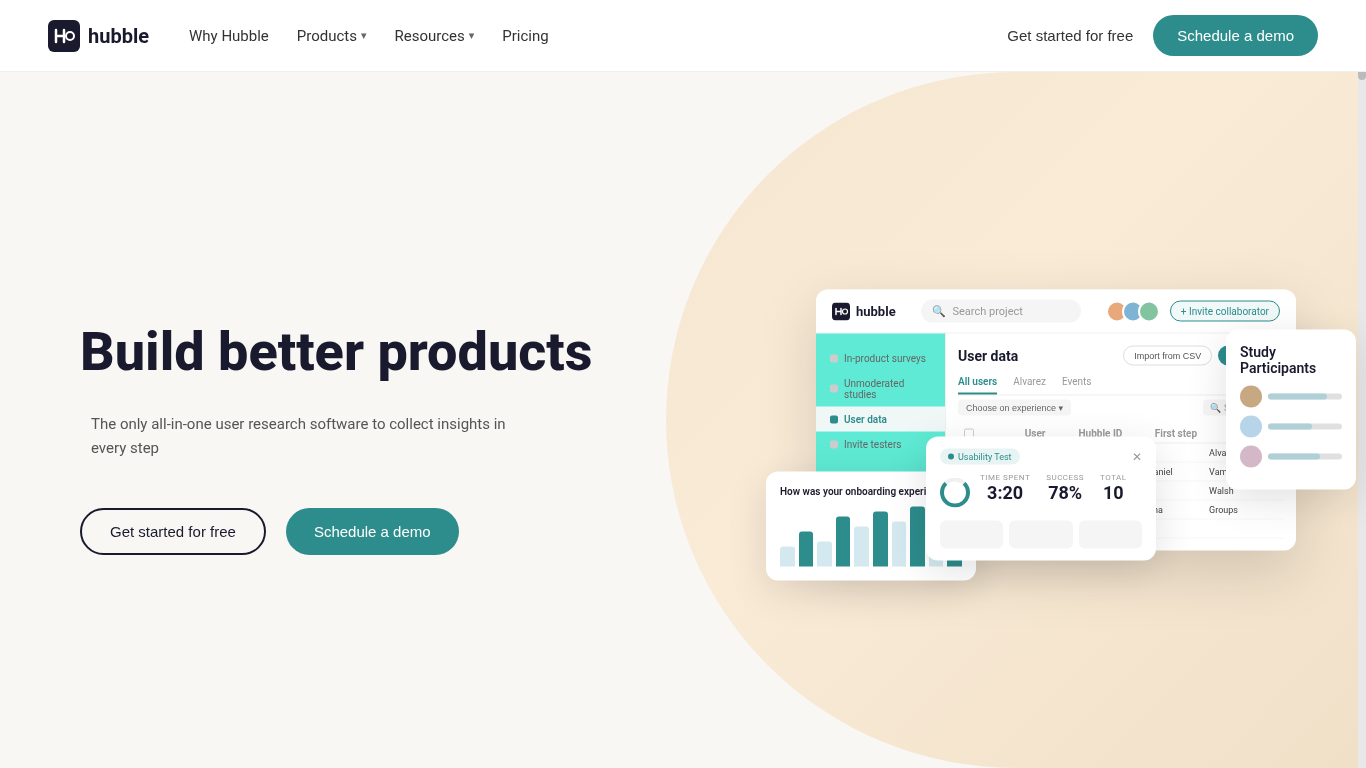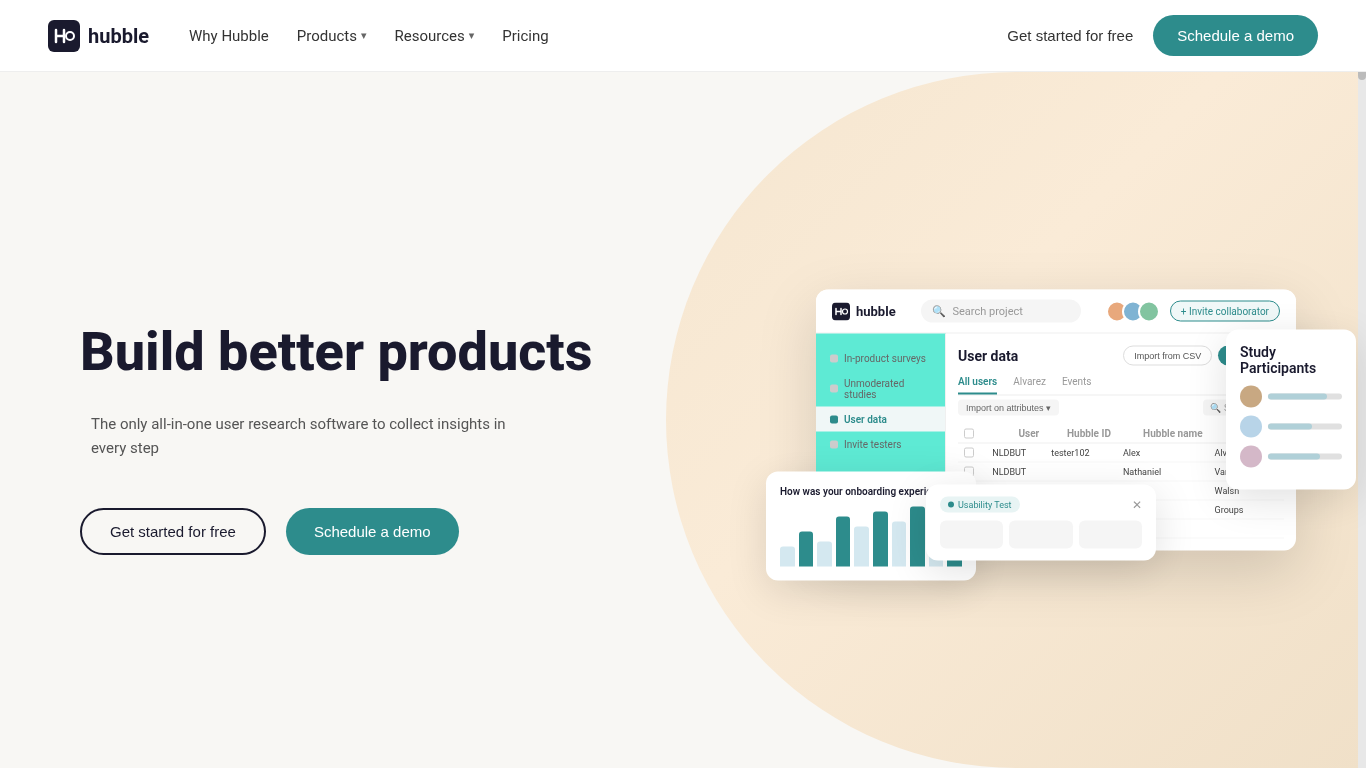--- a/index.html
+++ b/index.html
@@ -383,32 +383,32 @@
                 <button class="dash-btn-sm">Import from CSV</button>
                 <button class="dash-btn-sm teal">+ New user</button>
               </div>
             </div>
             <div class="dash-tabs">
               <span class="dash-tab active">All users</span>
               <span class="dash-tab">Alvarez</span>
               <span class="dash-tab">Events</span>
             </div>
             <div class="dash-filters">
-              <button class="dash-filter-btn">Import on attributes ▾</button>
+              <button class="dash-filter-btn">Choose on experience ▾</button>
               <div class="dash-search-sm">🔍 Search users</div>
             </div>
             <table class="dash-table">
               <thead>
                 <tr>
                   <th>
                       <div class="checkbox-sm"></div>
                     </th>
                   <th>User</th>
                   <th>Hubble ID</th>
-                  <th>Hubble name</th>
+                  <th>First step</th>
                   <th>Last name</th>
                 </tr>
               </thead>
               <tbody id="table-body">
               <tr>
                     <td>
                       <div class="checkbox-sm"></div>
                     </td>
                     <td>NLDBUT</td>
                     <td>tester102</td>
@@ -474,20 +474,37 @@
       </div>
 
       <div class="usability-mockup">
         <div class="usability-header">
           <div class="usability-badge">
             <span style="width:6px;height:6px;border-radius:50%;background:#2d8c8c;display:inline-block;"></span>
             <span>Usability Test</span>
           </div>
           <span class="usability-close">✕</span>
         </div>
+        <div style="display:flex;align-items:center;gap:10px;margin-bottom:8px;">
+          <div class="donut"></div>
+          <div class="usability-stats">
+            <div class="stat-item">
+              <div class="stat-label">TIME SPENT</div>
+              <div class="stat-value">3:20</div>
+            </div>
+            <div class="stat-item">
+              <div class="stat-label">SUCCESS</div>
+              <div class="stat-value">78%</div>
+            </div>
+            <div class="stat-item">
+              <div class="stat-label">TOTAL</div>
+              <div class="stat-value">10</div>
+            </div>
+          </div>
+        </div>
         <div class="usability-cards">
           <div class="u-card"></div>
           <div class="u-card"></div>
           <div class="u-card"></div>
         </div>
       </div>
 
       <div class="participants-mockup">
         <div class="participants-title">Study Participants</div>
         <div class="participant-row">

